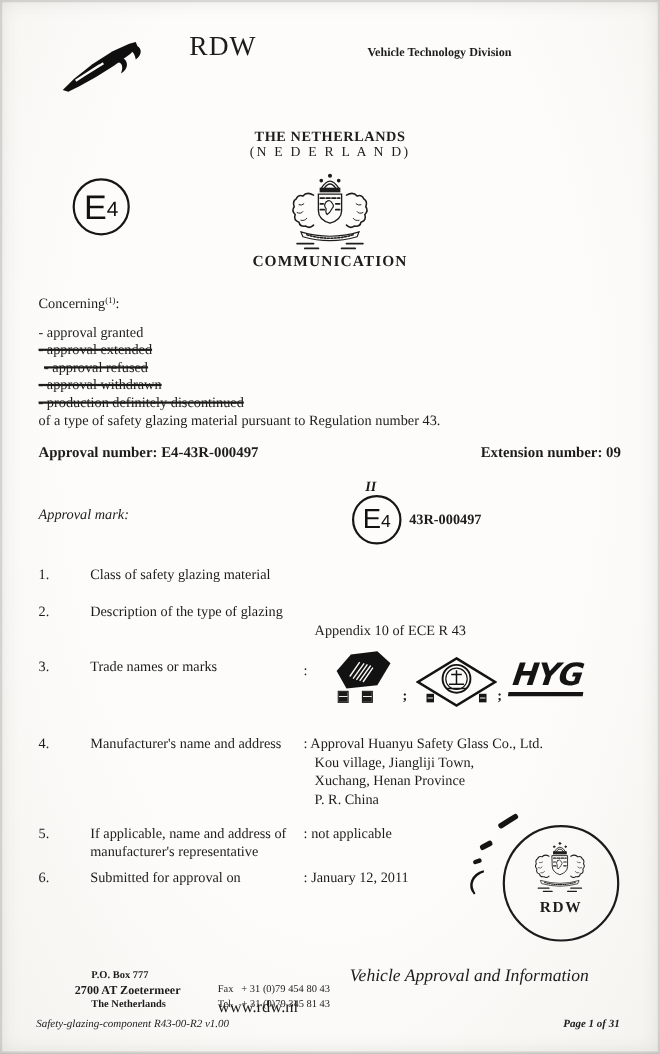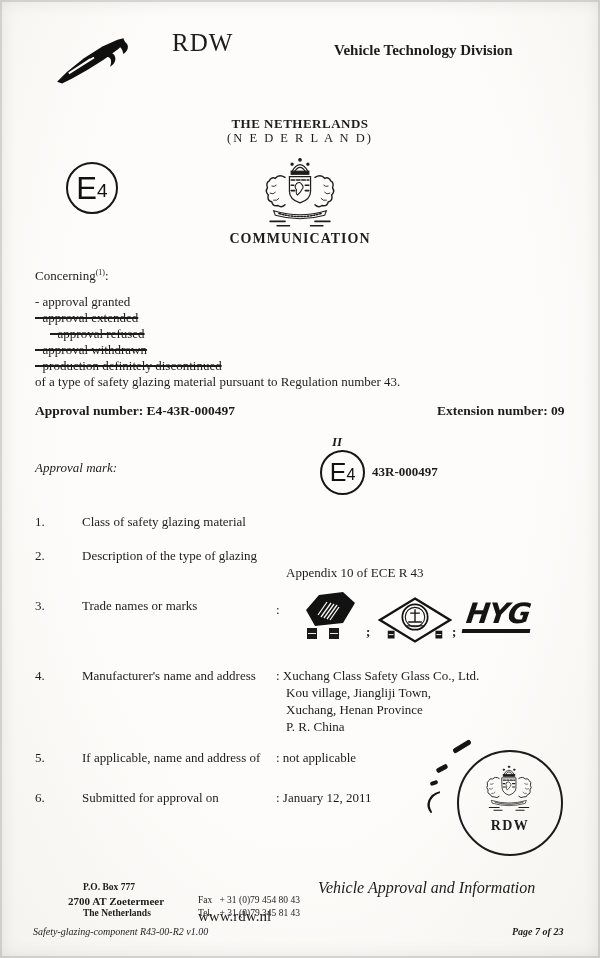--- a/index.html
+++ b/index.html
@@ -75,42 +75,42 @@
   </svg>
 
   <svg class="t" style="left:52px;top:34px" width="84" height="52" viewBox="0 0 100 60">
     <path d="M6,56 L18,44 L38,28 L60,14 L78,6 L85,4 L87,9 L79,17 L61,30 L42,42 L24,52 L12,58 Z" fill="#0f0f0f"></path>
     <path d="M20,46 L46,29 M26,42 L50,27" stroke="#fbfaf7" stroke-width="2.4"></path>
     <path d="M31,53 L38,46 L36,57 Z" fill="#fbfaf7"></path>
     <path d="M83,7 C92,9 93,17 85,23 C84,16 80,12 75,12 Z" fill="#0f0f0f"></path>
     <path d="M70,21 C78,24 77,34 69,38 C72,31 70,26 65,26 Z" fill="#0f0f0f"></path>
   </svg>
   <div class="t" style="left:172px;top:29px;font-size:25px;letter-spacing:1px">RDW</div>
-  <div class="t b" style="left:334px;top:42px;font-size:15px">Vehicle Technology Division</div>
+  <div class="t b" style="left:334px;top:42px;font-size:11px">Vehicle Technology Division</div>
 
   <div class="t b center" style="top:116px;font-size:13px;letter-spacing:.5px">THE NETHERLANDS</div>
   <div class="t center" style="top:131px;font-size:12.5px;letter-spacing:2px">(N E D E R L A N D)</div>
 
   <div class="circle" style="left:66px;top:162px;width:48px;height:48px">
     <span style="font-size:31px;line-height:1">E</span>
       <span style="font-size:19px;line-height:1;margin-top:4px">4</span>
   </div>
 
   <svg class="t" style="left:256px;top:156px" width="88" height="78" viewBox="0 0 100 88">
     <use href="#coat"></use>
   </svg>
 
   <div class="t b center" style="top:231px;font-size:14px;letter-spacing:1px">COMMUNICATION</div>
 
   <div class="t fs13" style="left:35px;top:268px">
     <span>Concerning</span><sup style="font-size:8px">(1)</sup><span>:</span>
   </div>
   <div class="t fs13" style="left:35px;top:294px">- approval granted</div>
   <div class="t fs13 struck" style="left:35px;top:310px">- approval extended</div>
-  <div class="t fs13 struck" style="left:50px;top:326px">- approval refused</div>
+  <div class="t fs13 struck" style="left:40px;top:326px">- approval refused</div>
   <div class="t fs13 struck" style="left:35px;top:342px">- approval withdrawn</div>
   <div class="t fs13 struck" style="left:35px;top:358px">- production definitely discontinued</div>
   <div class="t fs13" style="left:35px;top:374px">of a type of safety glazing material pursuant to Regulation number 43.</div>
 
   <div class="t b" style="left:35px;top:403px;font-size:13.5px">Approval number: E4-43R-000497</div>
   <div class="t b" style="left:437px;top:403px;font-size:13.5px">Extension number: 09</div>
 
   <div class="t i" style="left:35px;top:460px;font-size:13px">Approval mark:</div>
   <div class="t i b" style="left:332px;top:434px;font-size:13px">II</div>
   <div class="circle" style="left:320px;top:450px;width:41px;height:41px;border-width:2px">
@@ -151,27 +151,28 @@
   </svg>
 
   <div class="t b fs13" style="left:452px;top:624px">;</div>
 
   <div class="t" style="left:464px;top:601px">
     <span class="hyg">HYG</span>
   </div>
 
   <div class="t fs13" style="left:35px;top:668px">4.</div>
   <div class="t fs13" style="left:82px;top:668px">Manufacturer's name and address</div>
-  <div class="t fs13" style="left:276px;top:668px">: Xuchang Class Safety Glass Co., Ltd.</div>
+  <div class="t fs13" style="left:276px;top:668px">: Approval Huanyu Safety Glass Co., Ltd.</div>
   <div class="t fs13" style="left:286px;top:685px">Kou village, Jiangliji Town,</div>
   <div class="t fs13" style="left:286px;top:702px">Xuchang, Henan Province</div>
   <div class="t fs13" style="left:286px;top:719px">P. R. China</div>
 
   <div class="t fs13" style="left:35px;top:750px">5.</div>
   <div class="t fs13" style="left:82px;top:750px">If applicable, name and address of</div>
+  <div class="t fs13" style="left:82px;top:766px">manufacturer's representative</div>
   <div class="t fs13" style="left:276px;top:750px">: not applicable</div>
 
   <div class="t fs13" style="left:35px;top:790px">6.</div>
   <div class="t fs13" style="left:82px;top:790px">Submitted for approval on</div>
   <div class="t fs13" style="left:276px;top:790px">: January 12, 2011</div>
 
   <div class="stamp">
     <svg style="position:absolute;left:21px;top:12px" width="58" height="52" viewBox="0 0 100 88">
       <use href="#coat"></use>
     </svg>
@@ -189,15 +190,15 @@
   <div class="t b" style="left:68px;top:895px;font-size:11px">2700 AT Zoetermeer</div>
   <div class="t b" style="left:83px;top:908px;font-size:9.5px">The Netherlands</div>
 
   <div class="t pre" style="left:198px;top:908px;font-size:9.5px">Tel.   + 31 (0)79 345 81 43</div>
   <div class="t pre" style="left:198px;top:895px;font-size:9.5px">Fax   + 31 (0)79 454 80 43</div>
   <div class="t pre" style="left:198px;top:908px;font-size:15px">www.rdw.nl</div>
 
   <div class="t i" style="left:318px;top:879px;font-size:16px;font-weight:400">Vehicle Approval and Information</div>
 
   <div class="t i" style="left:33px;top:926px;font-size:10px">Safety-glazing-component R43-00-R2 v1.00</div>
-  <div class="t i b" style="left:512px;top:926px;font-size:10px">Page 7 of 23</div>
+  <div class="t i b" style="left:512px;top:926px;font-size:10px">Page 1 of 31</div>
 
 </div>
 
 </body></html>

